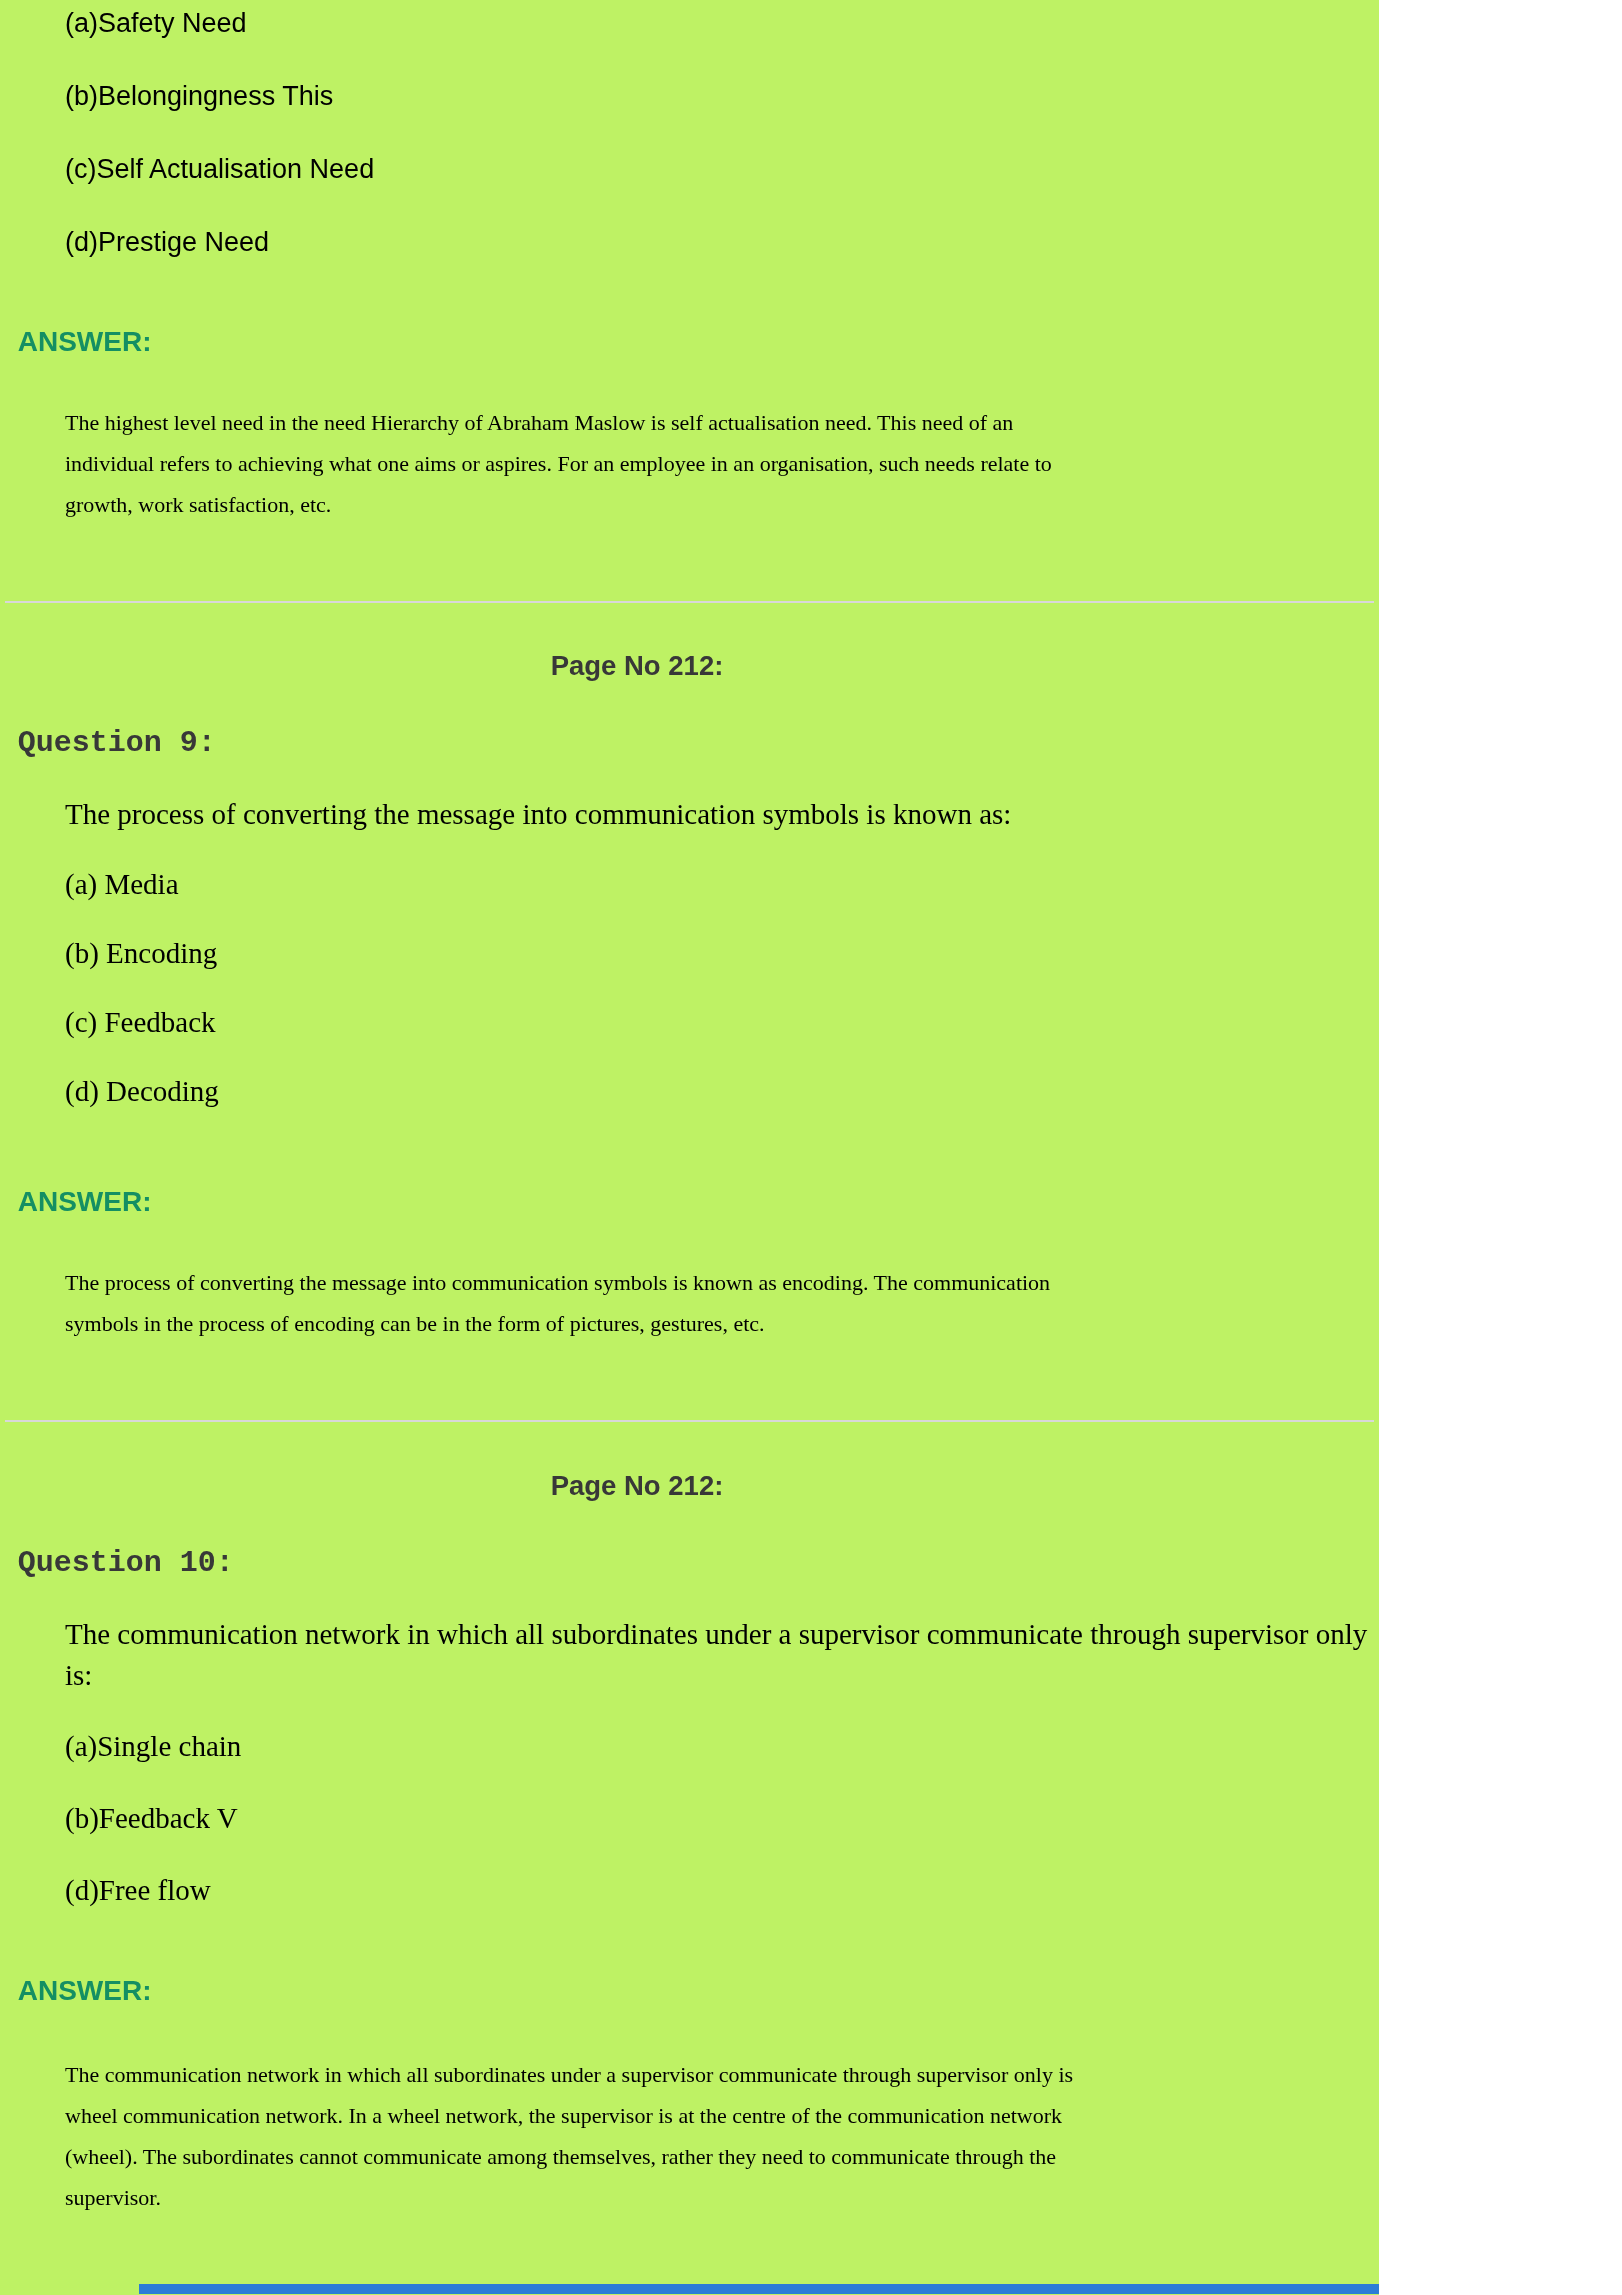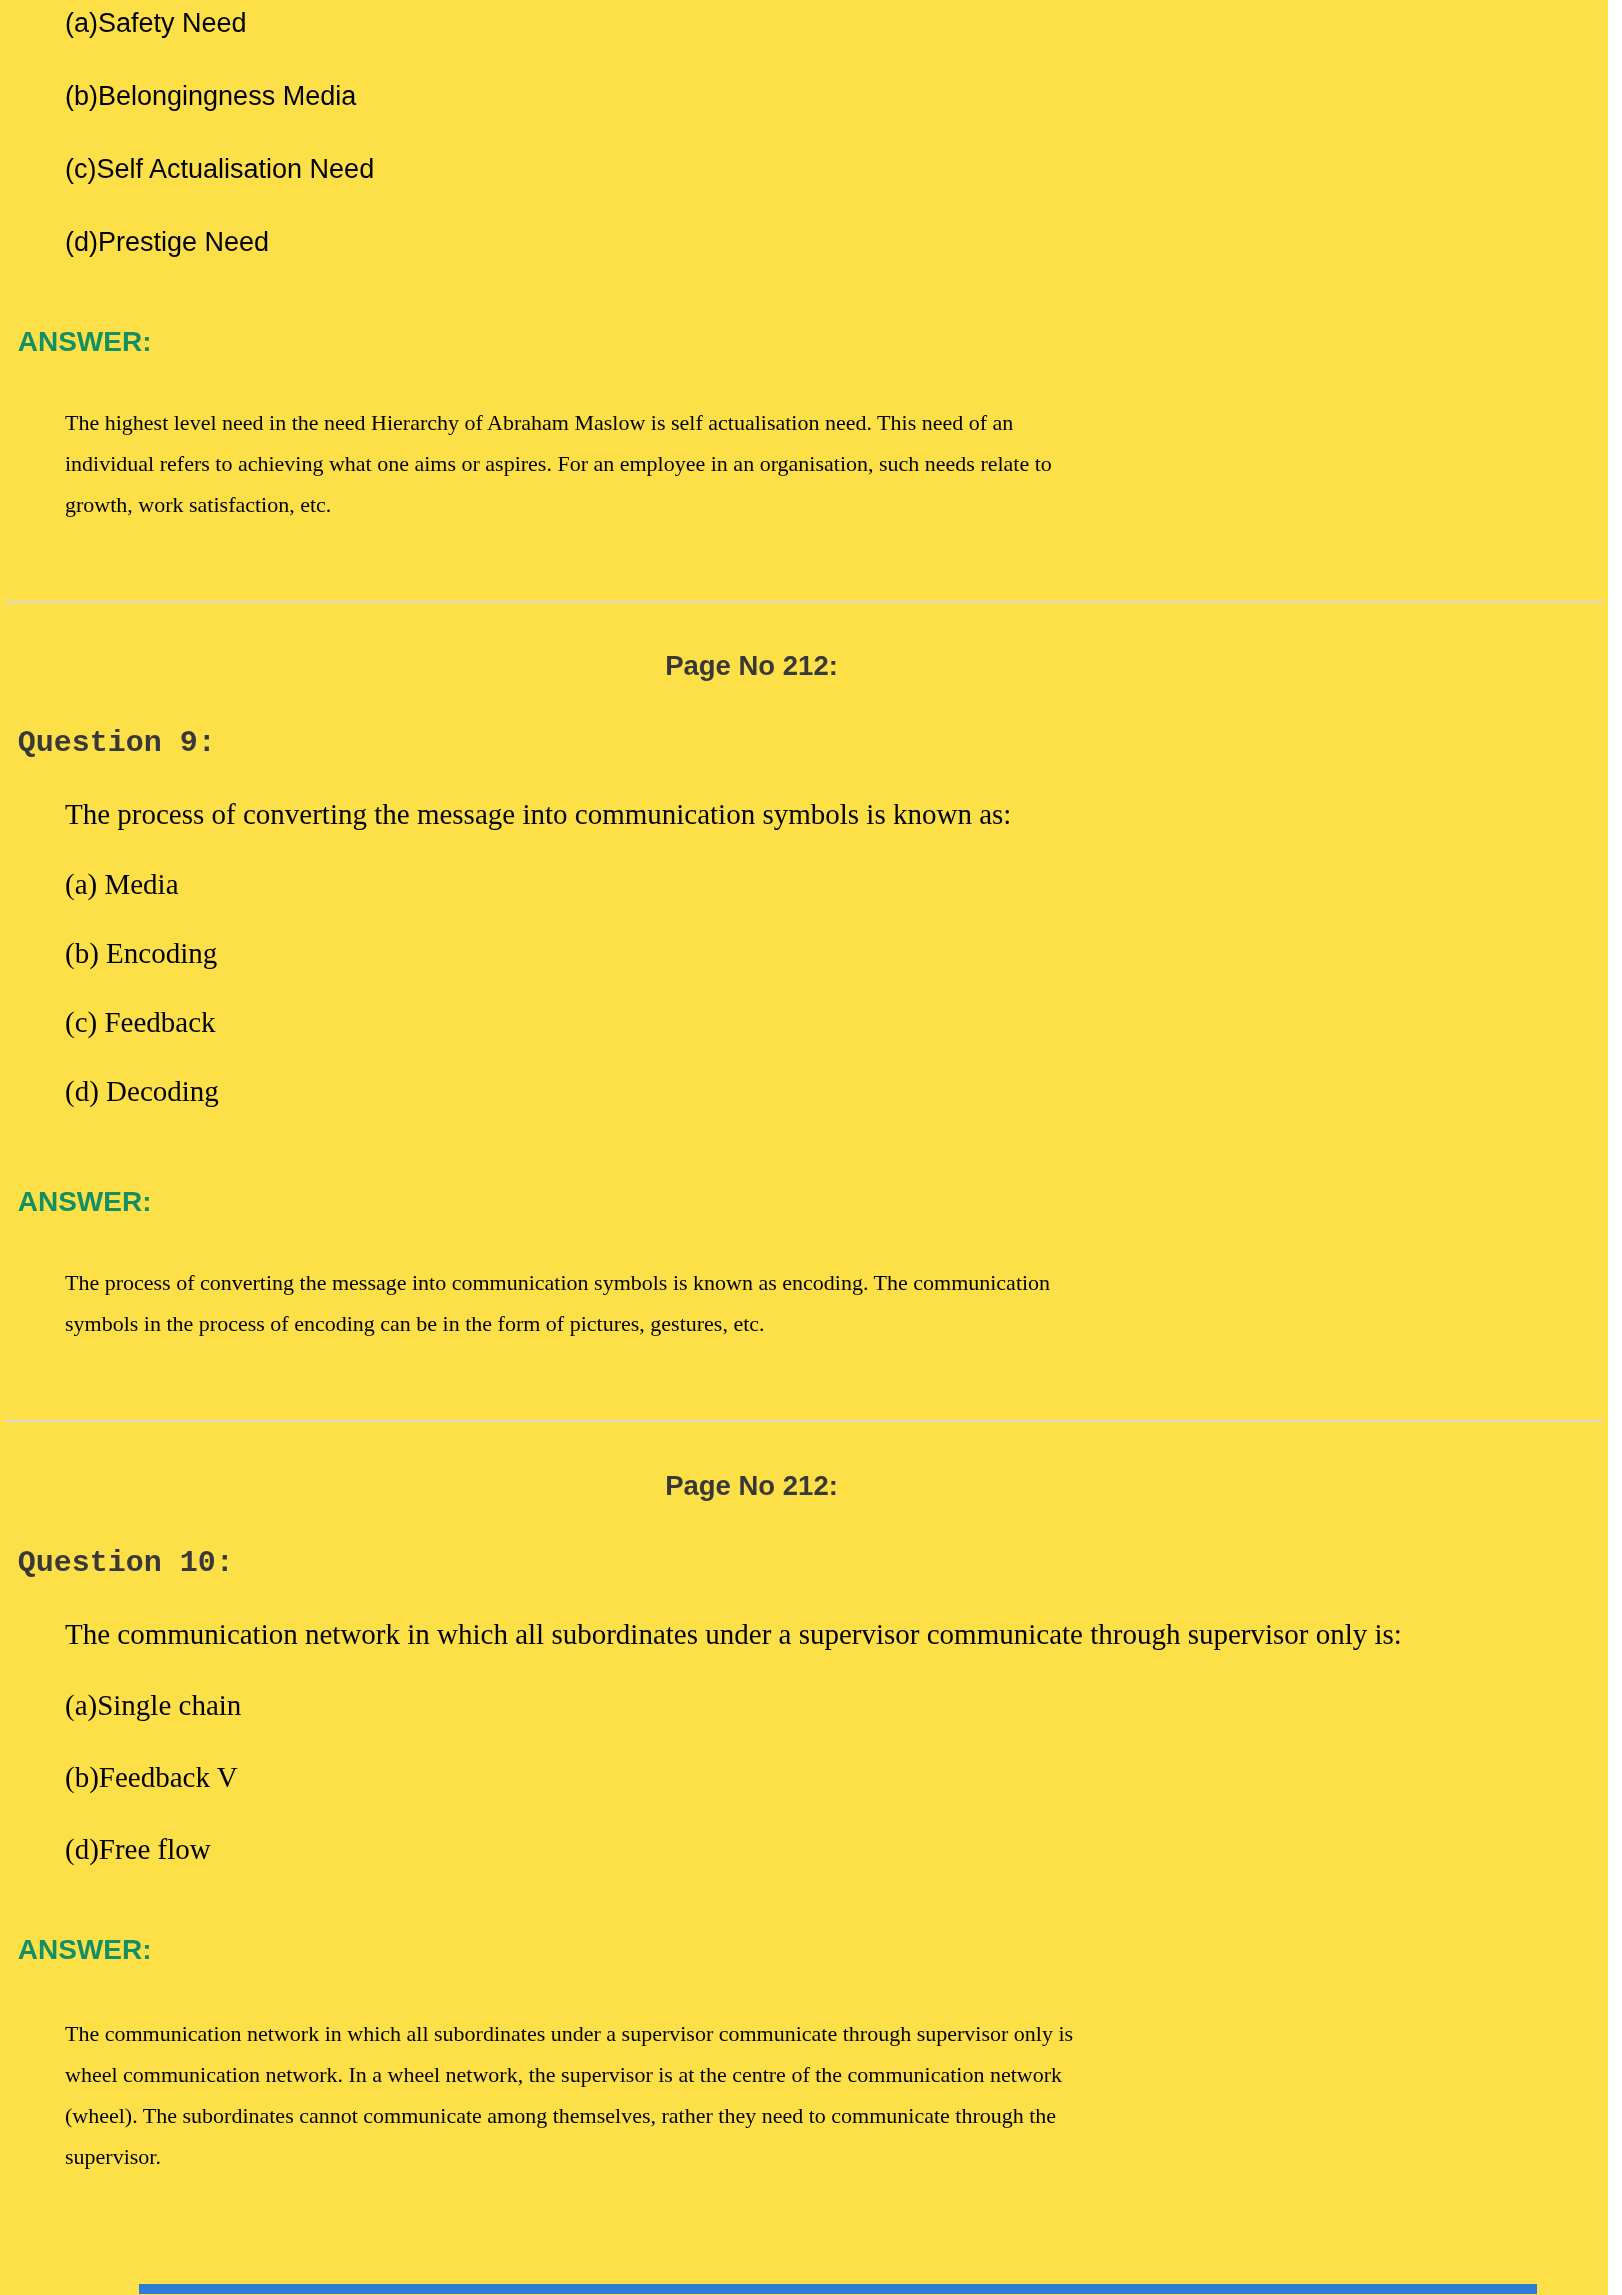--- a/index.html
+++ b/index.html
@@ -1,20 +1,20 @@
 <!DOCTYPE html>
 <html style="font-size:10.5px"><head>
 <meta charset="utf-8">
 <style>
   html, body { margin: 0; padding: 0; background: #ffffff; }
   .page {
     position: relative;
-    width: 1608px;
+    width: 1379px;
     height: 2295px;
-    background: #fde047;
+    background: #bef264;
     overflow: hidden;
     font-family: "Liberation Serif", serif;
     color: #000000;
   }
   
   .sans-options { padding-top: 7.9px; margin-left: 65px; }
   .sans-option {
     font-family: "Liberation Sans", sans-serif;
     font-size: 27px;
     line-height: 31px;
@@ -101,21 +101,21 @@
   .mt-answer3 { margin-top: 61px; }
   .mt-para3   { margin-top: 45px; }
 </style>
 </head>
 <body>
 
 <div class="page">
 
   <div class="sans-options">
     <div class="sans-option">(a)Safety Need</div>
-    <div class="sans-option">(b)Belongingness Media</div>
+    <div class="sans-option">(b)Belongingness This</div>
     <div class="sans-option">(c)Self Actualisation Need</div>
     <div class="sans-option">(d)Prestige Need</div>
   </div>
 
   <div class="answer-label mt-answer1">ANSWER:</div>
   <div class="answer-text mt-para">The highest level need in the need Hierarchy of Abraham Maslow is self actualisation need. This need of an
 individual refers to achieving what one aims or aspires. For an employee in an organisation, such needs relate to
 growth, work satisfaction, etc.</div>
 
   <div class="divider mt-div"></div>

